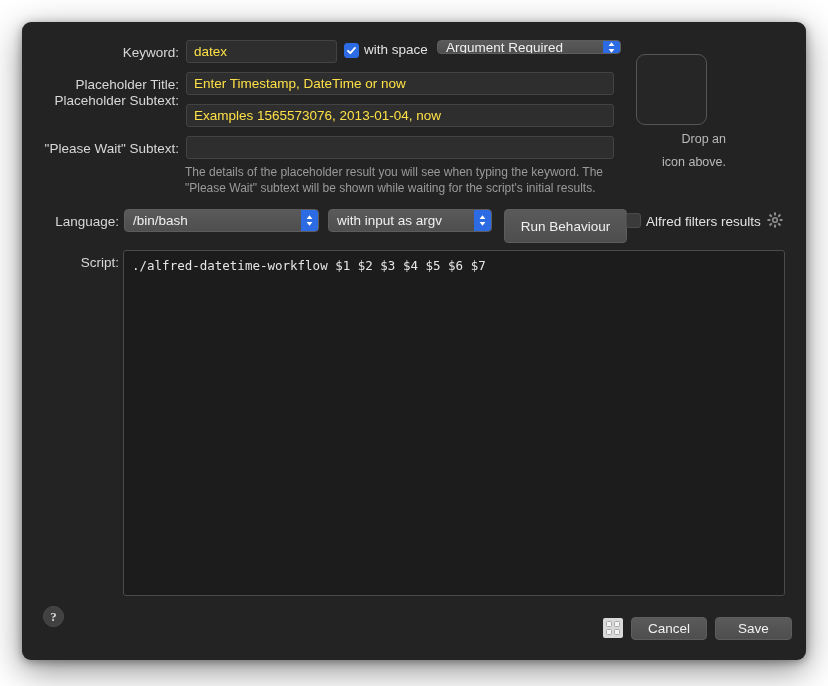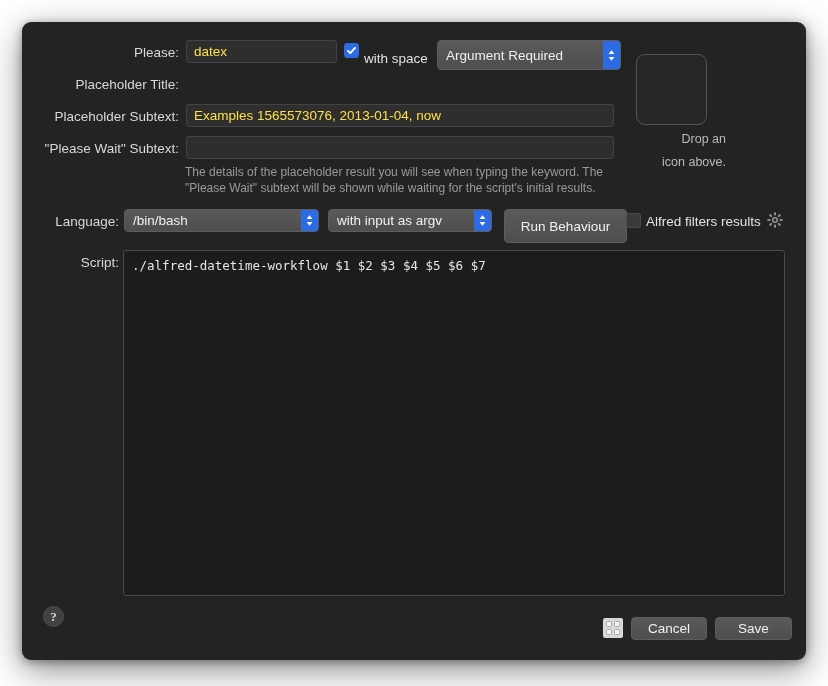--- a/index.html
+++ b/index.html
@@ -216,45 +216,46 @@
     box-sizing: border-box;
   }
 </style>
 </head>
 <body>
 
 <div id="root">
 
   <div class="window">
 
-    <div class="row-label" style="left:0px; top:21px; width:157px;">Please:</div>
+    <div class="row-label" style="left:0px; top:21px; width:157px;">Keyword:</div>
 
     <div class="textfield" style="left:164px; top:18px; width:151px; height:23px;">datex</div>
 
     <div class="checkbox checked" style="left:322px; top:21px;">
       <svg width="13" height="13" viewBox="0 0 13 13">
         <path d="M3 6.8 L5.3 9.1 L10 3.9" stroke="#ffffff" stroke-width="1.9" fill="none" stroke-linecap="round" stroke-linejoin="round"></path>
       </svg>
     </div>
-    <div class="cb-label" style="left:342px; top:29px;text-align:right;">with space</div>
-
-    <div class="popup" style="left:415px; top:18px; width:184px; height:30px;">
+    <div class="cb-label" style="left:342px; top:20px;text-align:right;">with space</div>
+
+    <div class="popup" style="left:415px; top:18px; width:184px; height:14px;">
       <div class="pv">Argument Required</div>
       <div class="parrow">
         <svg width="9" height="15" viewBox="0 0 9 15">
           <path d="M4.5 2.2 L7.4 6.0 L1.6 6.0 Z" fill="#ffffff"></path>
           <path d="M4.5 12.8 L7.4 9.0 L1.6 9.0 Z" fill="#ffffff"></path>
         </svg>
       </div>
     </div>
 
     <div class="row-label" style="left:0px; top:53px; width:157px;">Placeholder Title:</div>
 
-
-    <div class="row-label" style="left:0px; top:85px; width:157px;text-align:right;">Placeholder Subtext:</div>
+    <div class="textfield" style="left:164px; top:50px; width:428px; height:23px;">Enter Timestamp, DateTime or now</div>
+
+    <div class="row-label" style="left:0px; top:69px; width:157px;text-align:right;">Placeholder Subtext:</div>
 
     <div class="textfield" style="left:164px; top:82px; width:428px; height:23px;">Examples 1565573076, 2013-01-04, now</div>
 
     <div class="row-label" style="left:0px; top:117px; width:157px;">"Please Wait" Subtext:</div>
 
     <div class="textfield" style="left:164px; top:114px; width:428px; height:23px;" placeholder=""></div>
 
     <div class="iconwell" style="left:614px; top:32px; width:71px; height:71px;"></div>
     <div class="iconwell-caption" style="left:594px; top:109px; width:110px;">Drop an</div>
     <div class="iconwell-caption" style="left:594px; top:125px; width:110px;margin-top:7px;">icon above.</div>

